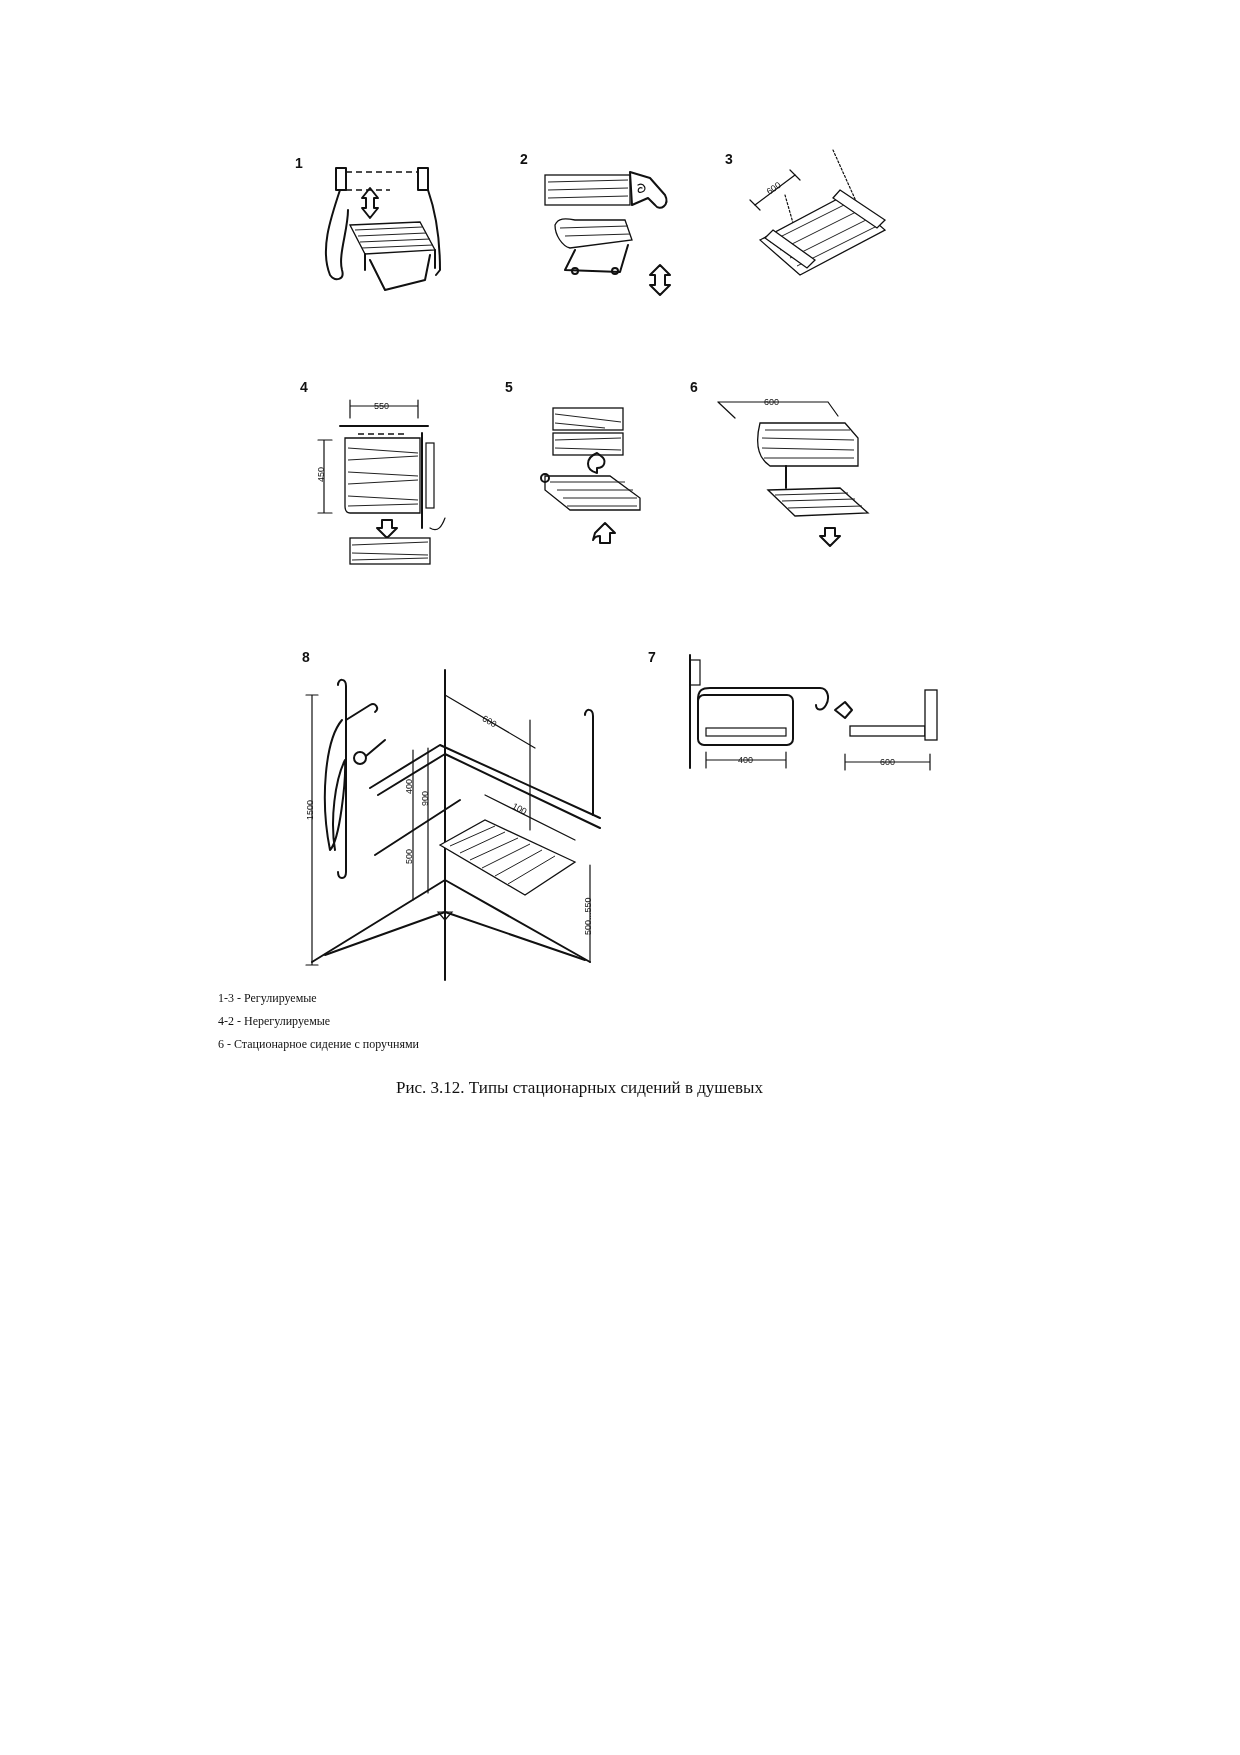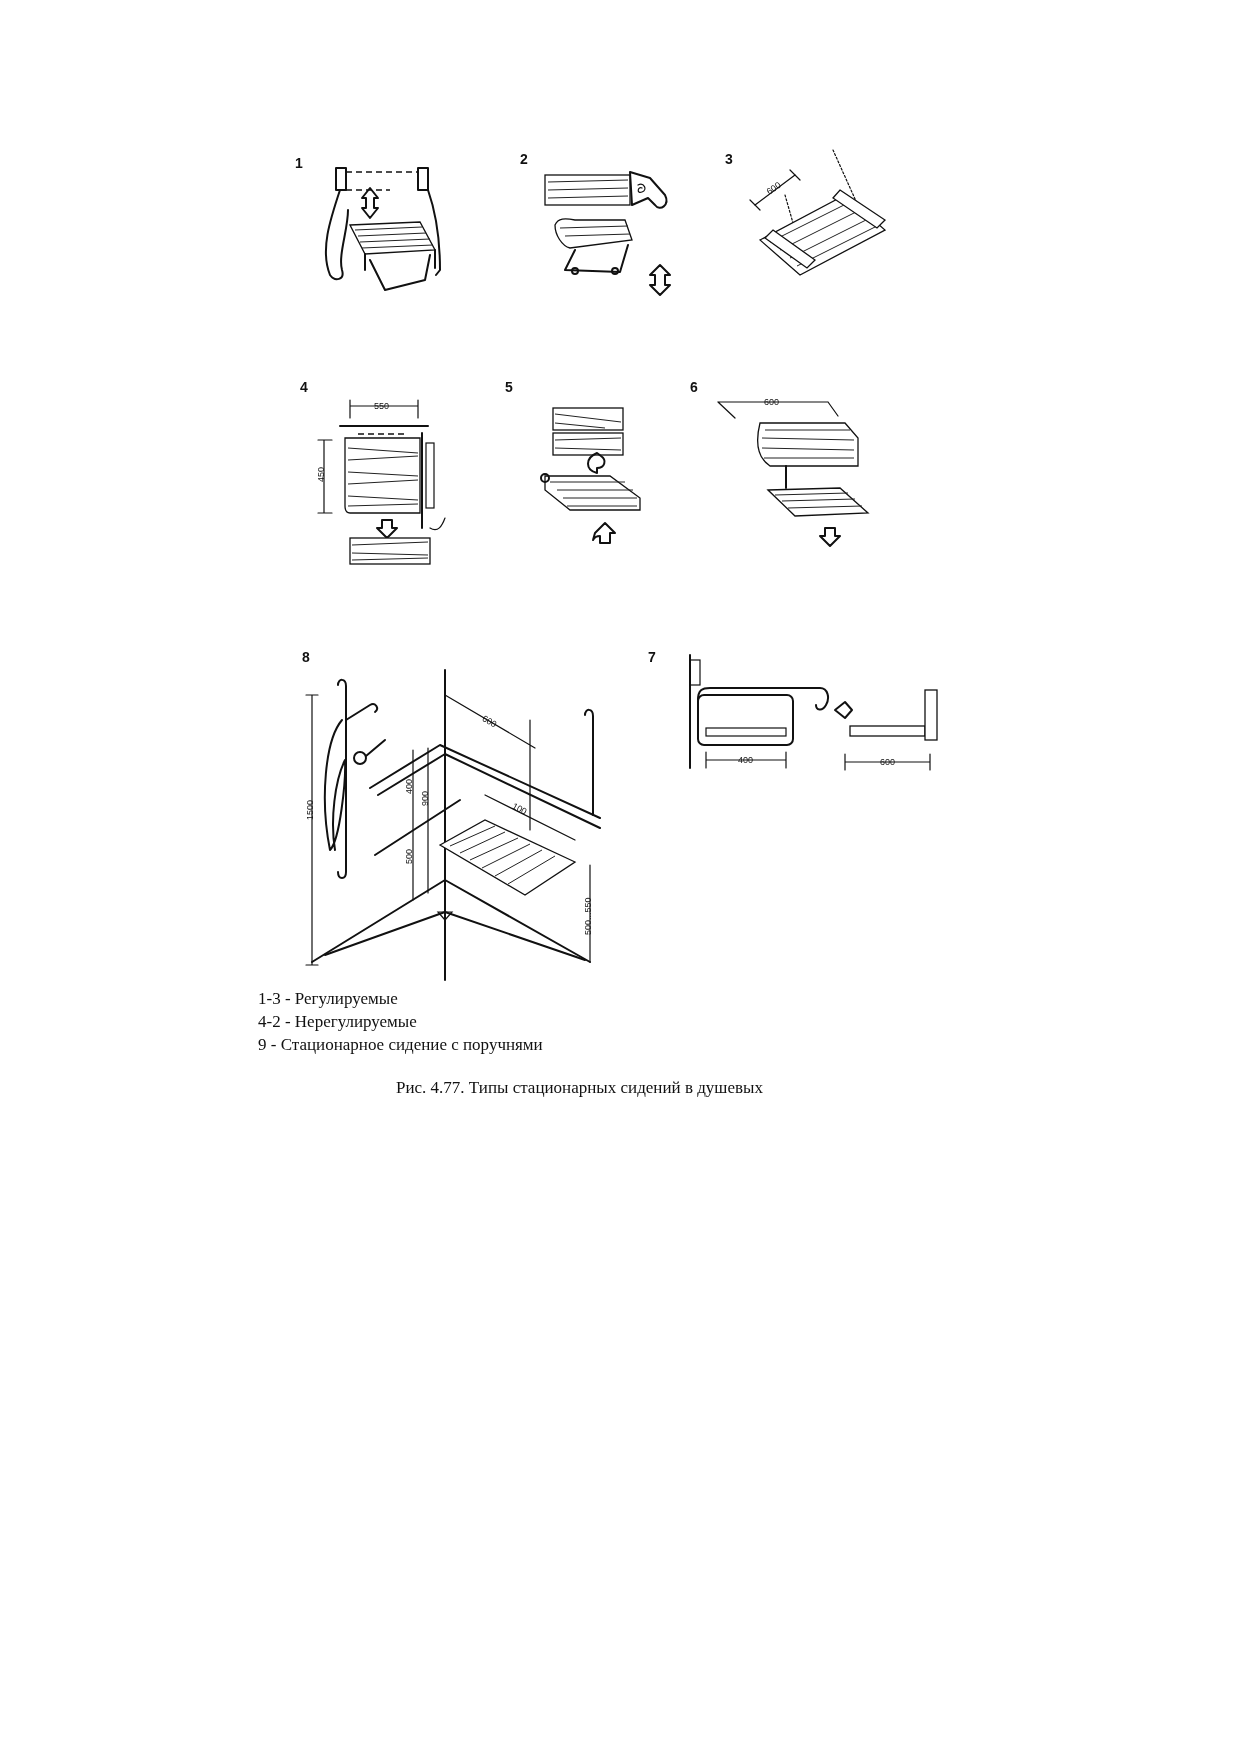--- a/index.html
+++ b/index.html
@@ -8,21 +8,21 @@
     .page { position: absolute; left: 0; top: 0; width: 1240px; height: 1755px; background: #fff; }
     .fig { position: absolute; }
     .fig svg { display: block; overflow: visible; }
     .num { font-family: "Liberation Sans", "DejaVu Sans", sans-serif; font-weight: bold; font-size: 14px; fill: #111; }
     .dim { font-family: "Liberation Sans", "DejaVu Sans", sans-serif; font-size: 9px; fill: #111; }
     .ln { stroke: #111; stroke-width: 2; fill: none; stroke-linecap: round; stroke-linejoin: round; }
     .thin { stroke: #111; stroke-width: 1.2; fill: none; stroke-linecap: round; }
     .wood { stroke: #111; stroke-width: 1.3; fill: #fff; }
     .grain { stroke: #222; stroke-width: 1; fill: none; }
     .dash { stroke: #111; stroke-width: 1.5; fill: none; stroke-dasharray: 6 4; }
-    .legend { position: absolute; left: 218px; top: 987px; font-size: 17px; line-height: 23px; margin-left: 40px; }
+    .legend { position: absolute; left: 218px; top: 987px; font-size: 12px; line-height: 23px; }
     .legend div { white-space: nowrap; }
     .caption { position: absolute; left: 396px; top: 1078px; font-size: 17px; white-space: nowrap; }
   </style>
 </head>
 <body>
 
 <div class="page">
 
   <div class="fig" style="left:290px;top:150px;">
     <svg width="200" height="160">
@@ -167,17 +167,17 @@
       <rect class="wood" x="210" y="76" width="75" height="10"></rect>
       <rect class="wood" x="285" y="40" width="12" height="50"></rect>
       <path class="thin" d="M205 112 L290 112 M205 104 L205 120 M290 104 L290 120"></path>
       <text class="dim" x="240" y="115">600</text>
     </svg>
   </div>
 
   <div class="legend">
     <div>1-3 - Регулируемые</div>
     <div>4-2 - Нерегулируемые</div>
-    <div>9 - Стационарное сидение с поручнями</div>
+    <div>6 - Стационарное сидение с поручнями</div>
   </div>
 
-  <div class="caption">Рис. 4.77. Типы стационарных сидений в душевых</div>
+  <div class="caption">Рис. 3.12. Типы стационарных сидений в душевых</div>
 </div>
 
 </body></html>

